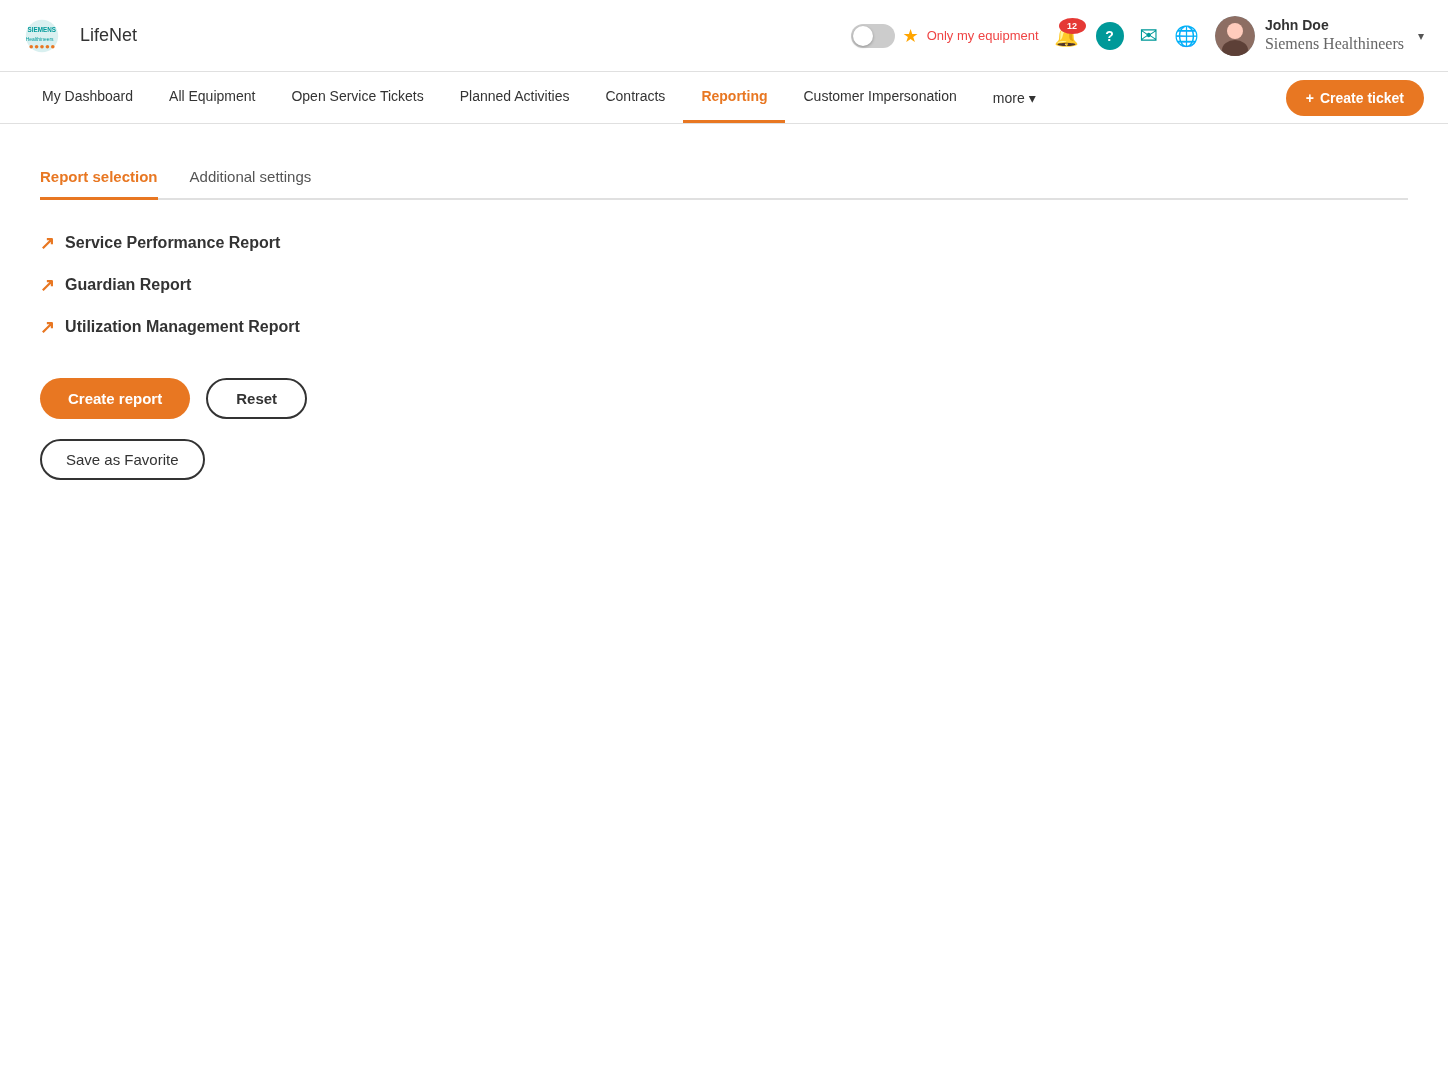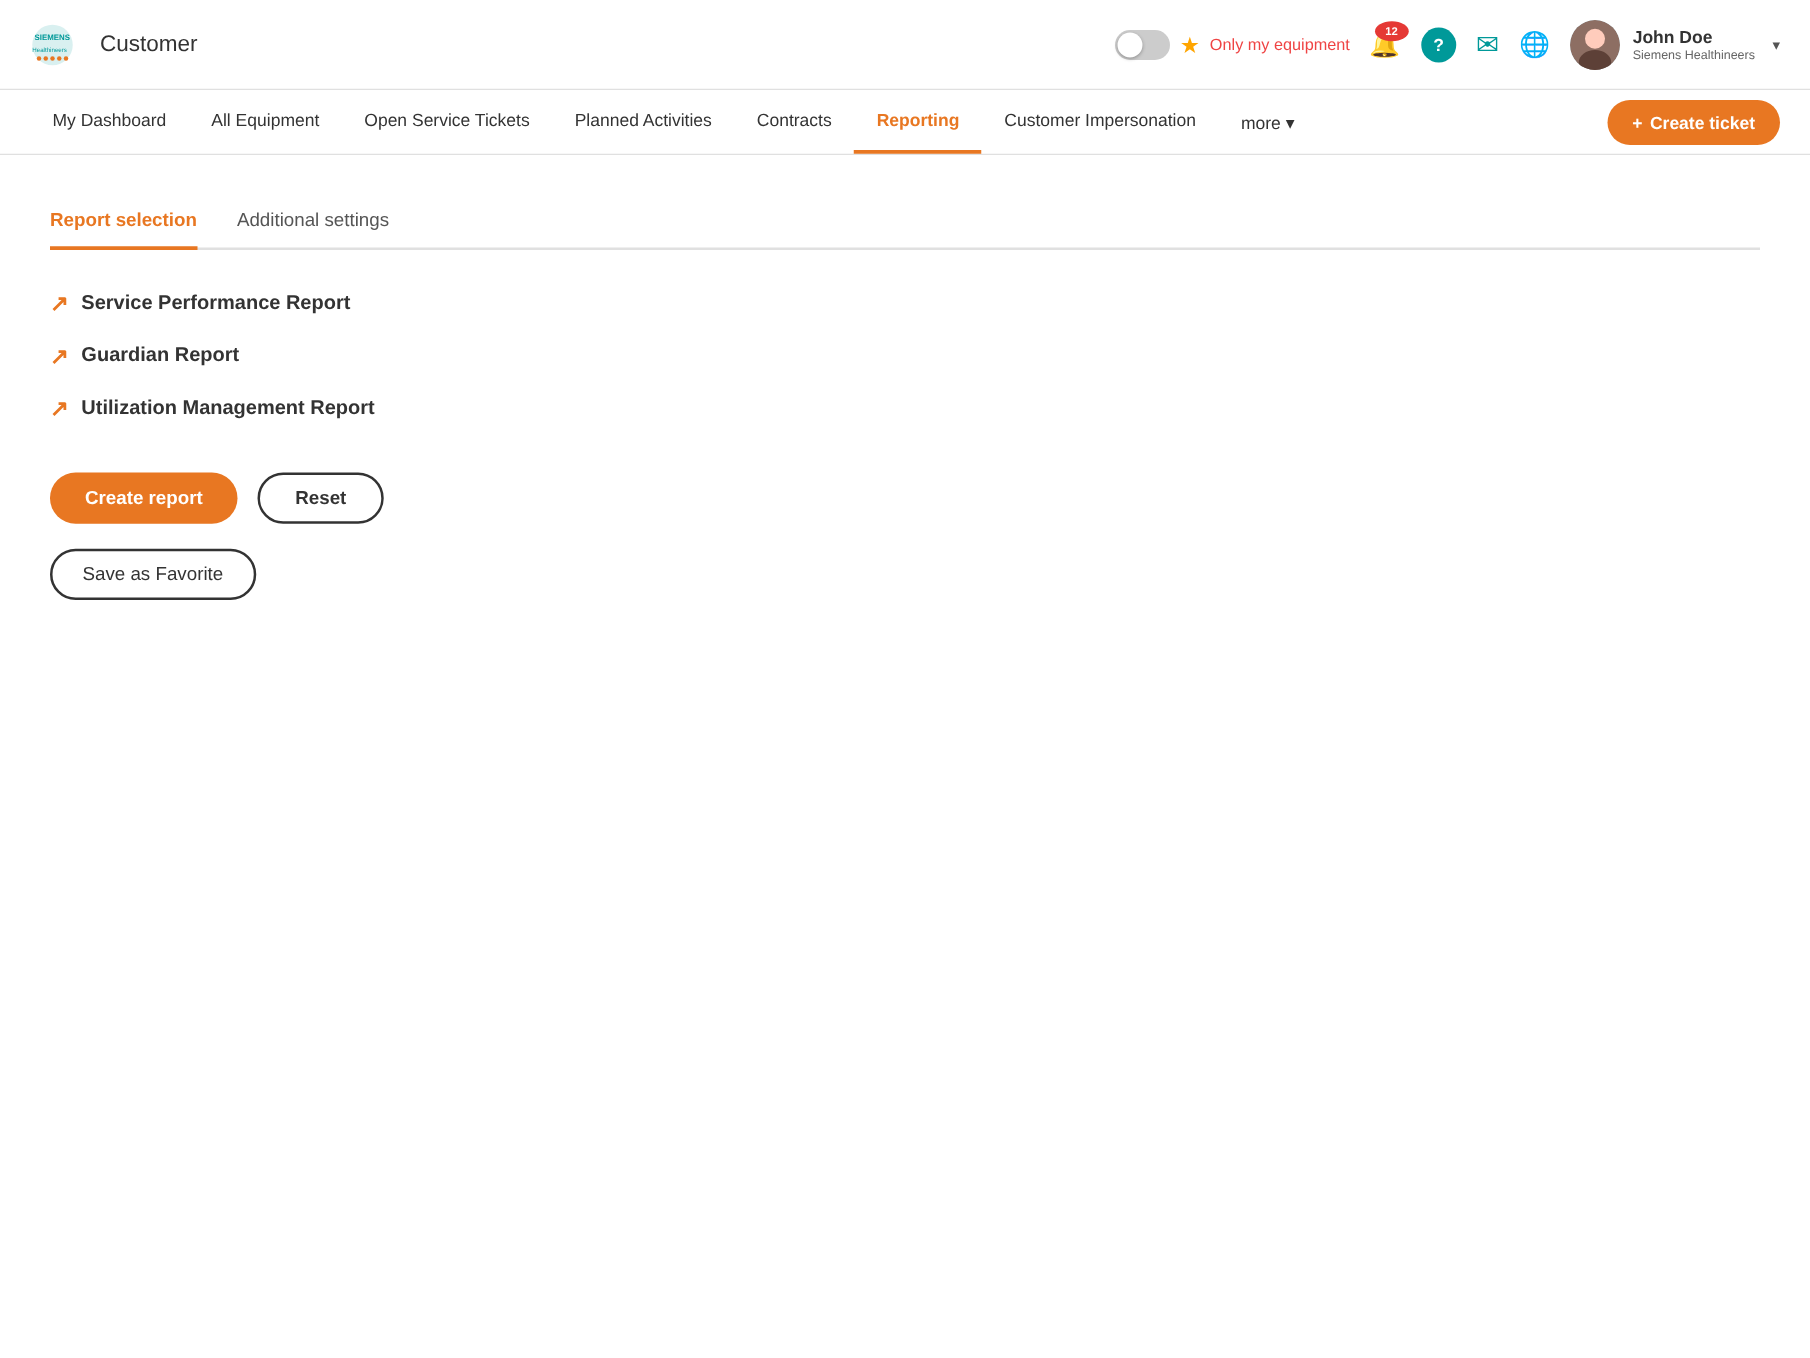--- a/index.html
+++ b/index.html
@@ -129,21 +129,21 @@
       display: flex;
       align-items: center;
       justify-content: center;
     }
     .avatar svg {
       width: 40px;
       height: 40px;
     }
     .user-info { line-height: 1.3; }
     .user-name { font-weight: bold; font-size: 14px; color: #333; }
-    .user-company { font-size: 10px; color: #666; }
+    .user-company { font-size: 16px; color: #666; font-family: Liberation Serif, serif; }
     .chevron-down { font-size: 12px; color: #555; margin-left: 4px; }
 
     
     .nav-bar {
       display: flex;
       align-items: center;
       justify-content: space-between;
       padding: 0 24px;
       height: 52px;
       border-bottom: 1px solid #e0e0e0;
@@ -338,21 +338,21 @@
       <circle cx="20" cy="20" r="18" fill="#009999" opacity="0.15"></circle>
       <text x="4" y="16" font-size="7" font-weight="bold" fill="#009999" font-family="Arial">SIEMENS</text>
       <text x="2" y="26" font-size="5.5" fill="#009999" font-family="Arial">Healthineers</text>
 
       <circle cx="8" cy="32" r="2" fill="#e87722"></circle>
       <circle cx="14" cy="32" r="2" fill="#e87722"></circle>
       <circle cx="20" cy="32" r="2" fill="#e87722"></circle>
       <circle cx="26" cy="32" r="2" fill="#e87722"></circle>
       <circle cx="32" cy="32" r="2" fill="#e87722"></circle>
     </svg>
-    <span class="lifenet-text">Customer</span>
+    <span class="lifenet-text">LifeNet</span>
   </div>
 
   <div class="header-right">
 
     <div class="toggle-area">
       <div class="toggle-switch">
         <div class="toggle-knob"></div>
       </div>
       <span class="star-icon">★</span>
       <span class="toggle-label">Only my equipment</span>

